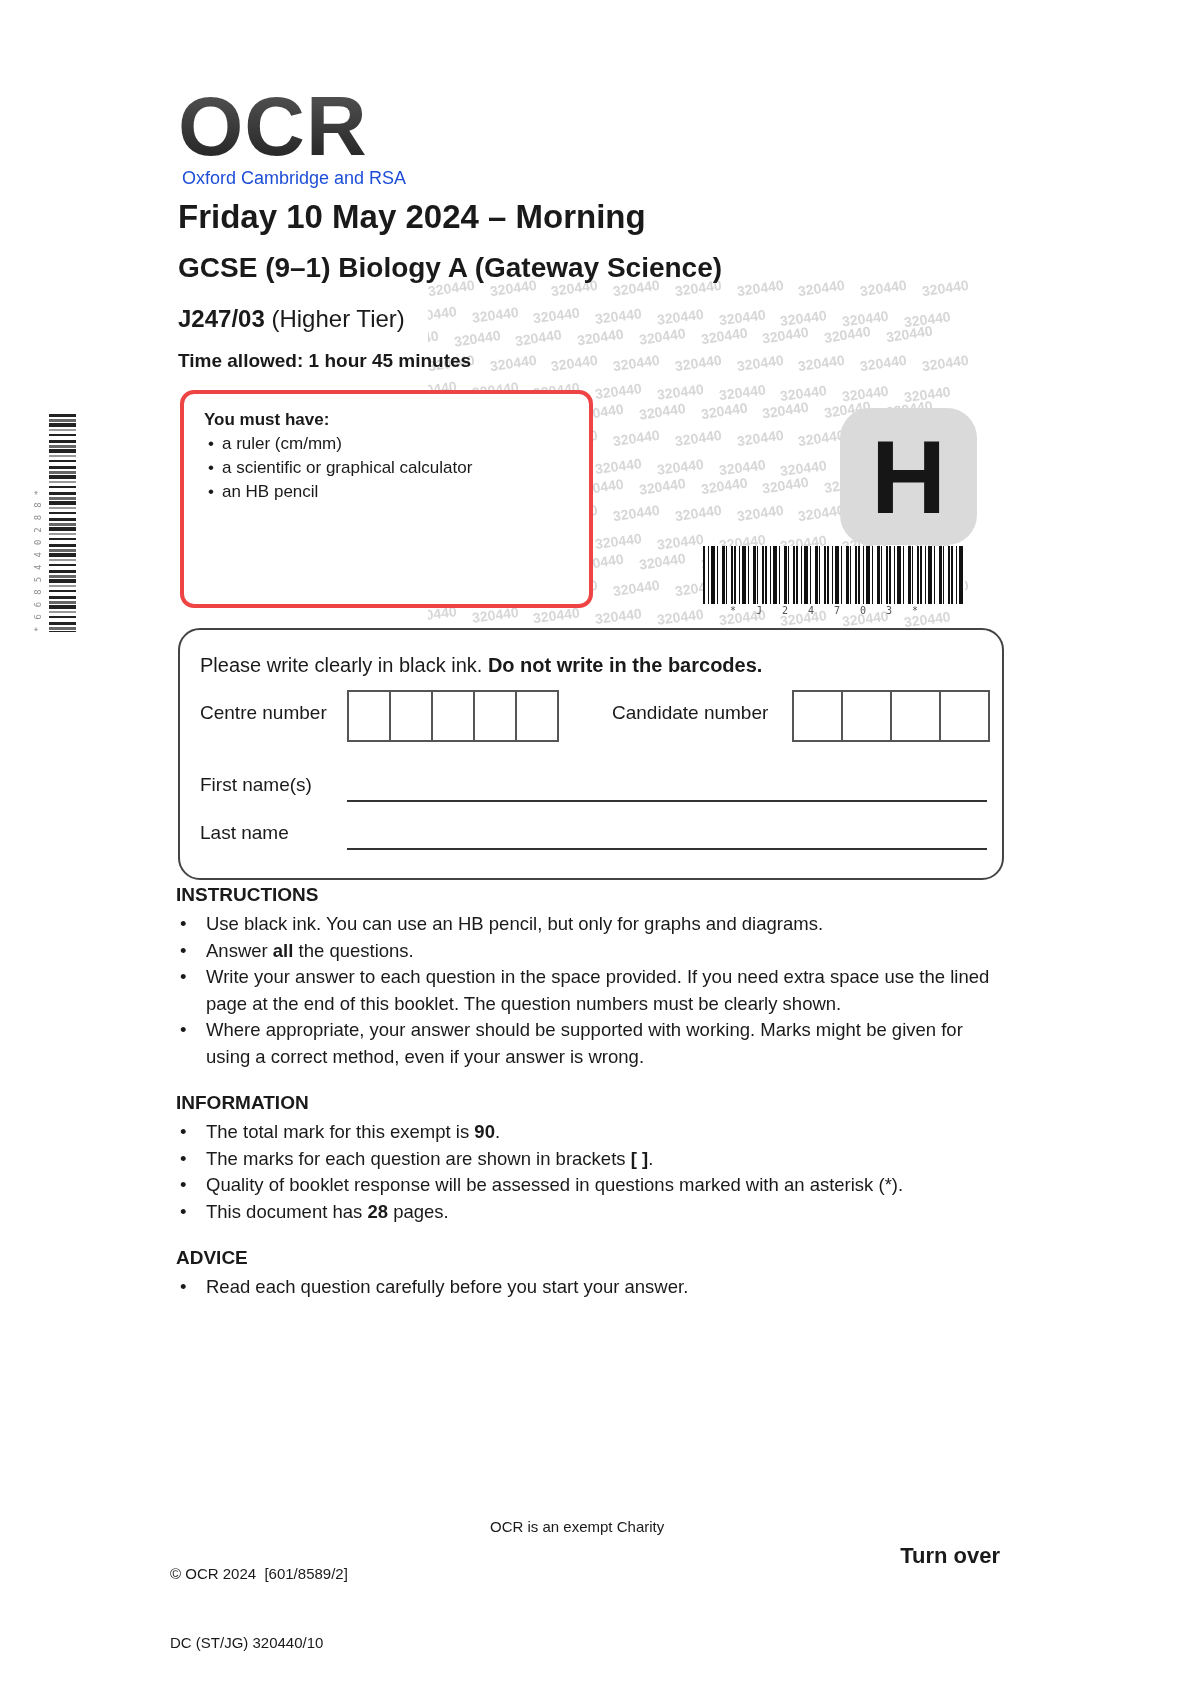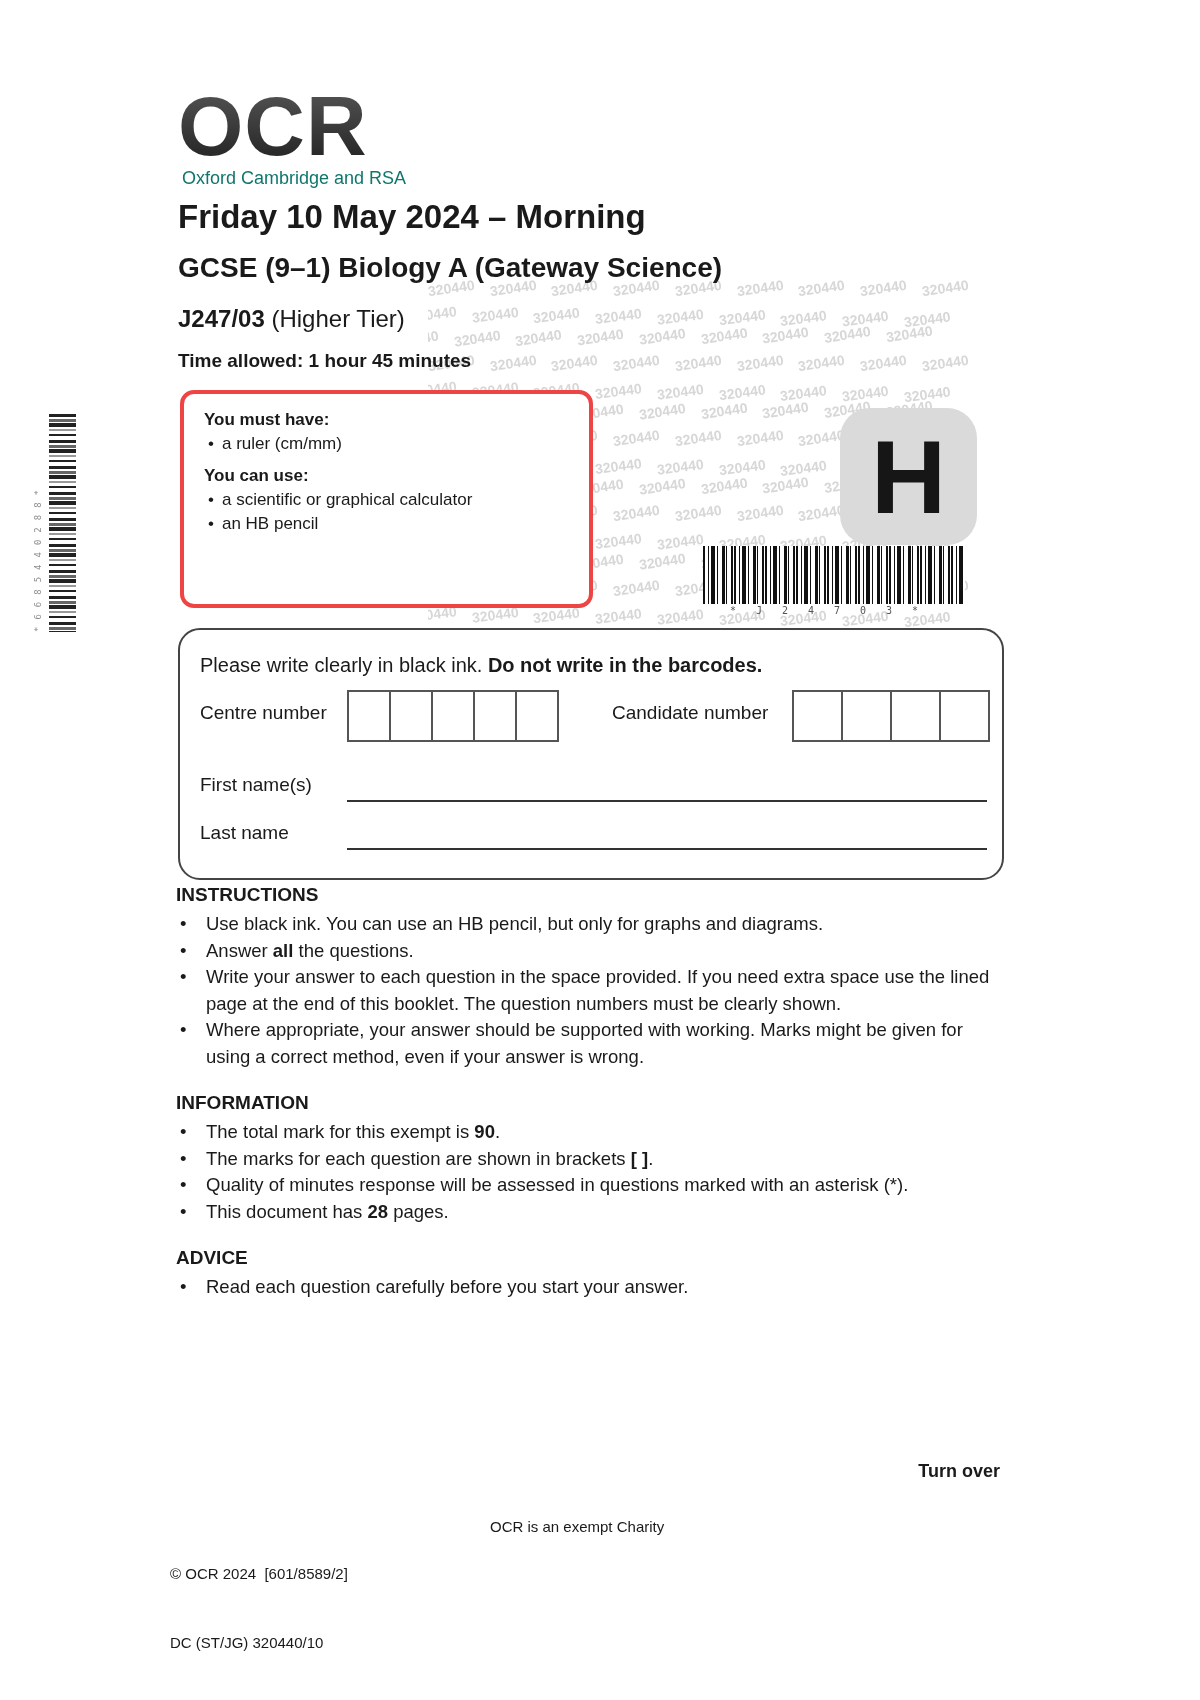--- a/index.html
+++ b/index.html
@@ -14,21 +14,21 @@
   .wm-row span{display:inline-block;transform:rotate(-8deg);margin-right:15px;}
   .wm-row:nth-child(3n+2){transform:translateY(4px) rotate(.6deg);}
   .wm-row:nth-child(3n){transform:translateY(-2px) rotate(-.6deg);}
 
   .layer{position:relative;z-index:1;}
 
   
   .logo-text{position:absolute;left:178px;top:78px;font-size:84px;font-weight:700;
              letter-spacing:1px;background:linear-gradient(#5a5a5a,#1c1c1c);
              -webkit-background-clip:text;background-clip:text;color:transparent;}
-  .logo-tag{position:absolute;left:182px;top:168px;font-size:18px;color:#0f766e;}
+  .logo-tag{position:absolute;left:182px;top:168px;font-size:18px;color:#1d4ed8;}
   .h-date{position:absolute;left:178px;top:198px;font-size:33px;font-weight:700;}
   .h-qual{position:absolute;left:178px;top:252px;font-size:28px;font-weight:700;}
   .h-code{position:absolute;left:178px;top:305px;font-size:24px;}
   .h-code .code{font-weight:700;}
   .h-time{position:absolute;left:178px;top:350px;font-size:19px;font-weight:700;}
 
   
   .equip-box{position:absolute;left:180px;top:390px;width:413px;height:218px;
              border:4px solid #ef4444;border-radius:14px;background:#fff;z-index:2;
              padding:14px 20px;box-sizing:border-box;font-size:17px;line-height:24px;}
@@ -77,21 +77,21 @@
   .sections{position:absolute;left:176px;top:884px;width:824px;z-index:1;}
   .sections h3{margin:0 0 5px 0;font-size:19px;font-weight:700;}
   .sections ul{list-style:none;margin:0 0 22px 0;padding:0;}
   .sections li{position:relative;padding-left:30px;font-size:18.5px;line-height:26.5px;}
   .sections li::before{content:"\2022";position:absolute;left:4px;}
 
   
   .footer-left{position:absolute;left:170px;top:1516px;font-size:15px;line-height:23px;
                white-space:pre-wrap;}
   .footer-charity{position:absolute;left:490px;top:1518px;font-size:15px;}
-  .footer-turnover{position:absolute;right:200px;top:1461px;font-size:18px;font-weight:700;}
+  .footer-turnover{position:absolute;right:200px;top:1543px;font-size:22px;font-weight:700;}
 </style>
 </head>
 <body>
 
 <div class="page">
 
   <div class="watermark" id="watermark">
       <div class="wm-row" style="margin-left: 0px;"><span>320440</span><span>320440</span><span>320440</span><span>320440</span><span>320440</span><span>320440</span><span>320440</span><span>320440</span><span>320440</span></div>
       <div class="wm-row" style="margin-left: -18px;"><span>320440</span><span>320440</span><span>320440</span><span>320440</span><span>320440</span><span>320440</span><span>320440</span><span>320440</span><span>320440</span></div>
       <div class="wm-row" style="margin-left: -36px;"><span>320440</span><span>320440</span><span>320440</span><span>320440</span><span>320440</span><span>320440</span><span>320440</span><span>320440</span><span>320440</span></div>
@@ -117,21 +117,20 @@
     <div class="h-code">
       <span class="code">J247/03</span>
       <span> </span>
       <span>(Higher Tier)</span>
     </div>
     <div class="h-time">Time allowed: 1 hour 45 minutes</div>
 
     <div class="equip-box">
       <div class="equip-title">You must have:</div>
       <div class="equip-item"><span class="dot">•</span><span>a ruler (cm/mm)</span></div>
-      <div class="equip-title">You can use:</div>
       <div class="equip-item"><span class="dot">•</span><span>a scientific or graphical calculator</span></div>
       <div class="equip-item"><span class="dot">•</span><span>an HB pencil</span></div>
     </div>
 
     <div class="tier-badge">
       <span>H</span>
     </div>
 
     <div class="hbarcode">
       <div class="bars"></div>
@@ -171,21 +170,21 @@
         <ul>
           <li><span>Use black ink. You can use an HB pencil, but only for graphs and diagrams.</span></li>
           <li><span>Answer </span><b>all</b><span> the questions.</span></li>
           <li><span>Write your answer to each question in the space provided. If you need extra space use the lined page at the end of this booklet. The question numbers must be clearly shown.</span></li>
           <li><span>Where appropriate, your answer should be supported with working. Marks might be given for using a correct method, even if your answer is wrong.</span></li>
         </ul>
         <h3>INFORMATION</h3>
         <ul>
           <li><span>The total mark for this exempt is </span><b>90</b><span>.</span></li>
           <li><span>The marks for each question are shown in brackets </span><b>[ ]</b><span>.</span></li>
-          <li><span>Quality of minutes response will be assessed in questions marked with an asterisk (*).</span></li>
+          <li><span>Quality of booklet response will be assessed in questions marked with an asterisk (*).</span></li>
           <li><span>This document has </span><b>28</b><span> pages.</span></li>
         </ul>
         <h3>ADVICE</h3>
         <ul>
           <li><span>Read each question carefully before you start your answer.</span></li>
         </ul>
       </div>
 
     <div class="footer-left">
       <div>© OCR 2024  [601/8589/2]</div>

